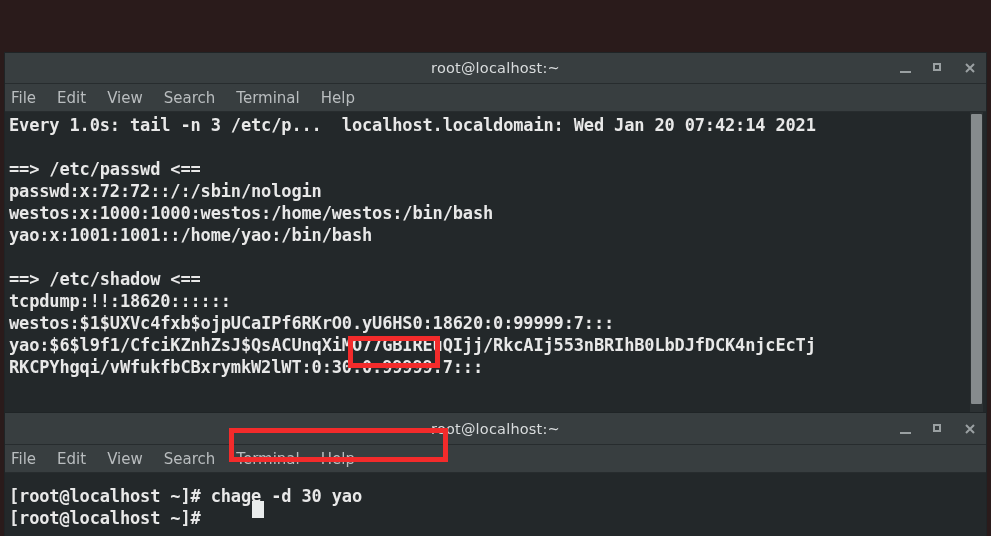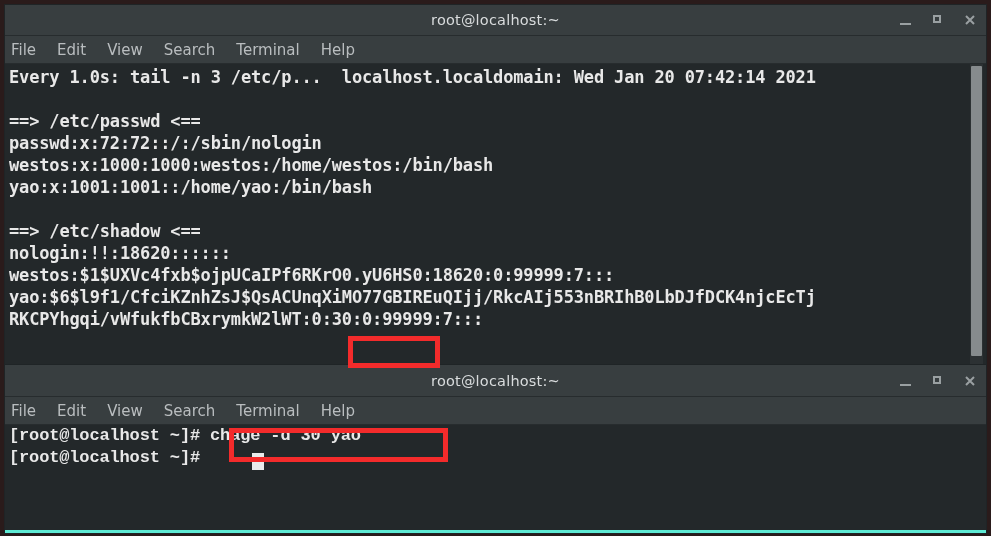--- a/index.html
+++ b/index.html
@@ -12,22 +12,23 @@
     width: 991px;
     height: 536px;
     overflow: hidden;
     background: #2a1b1b;
     font-family: "DejaVu Sans Mono", monospace;
   }
 
   
   .window {
     position: absolute;
-    background: #5eead4;
+    background: #15803d;
     box-sizing: border-box;
+    margin-top: 48px;
   }
   .win-top {
     left: 4px;
     top: 4px;
     width: 983px;
     height: 366px;
     border: 1px solid #1f2426;
   }
   .win-bottom {
     left: 4px;
@@ -125,21 +126,21 @@
     top: 2px;
     right: 0;
     font-family: "DejaVu Sans Mono", monospace;
     font-size: 17px;
     font-weight: bold;
     line-height: 22px;
     color: #e8e8e8;
     white-space: pre;
     letter-spacing: -0.15px;
   }
-  .win-bottom .term-text { top: 0; font-family: Liberation Mono, monospace; }
+  .win-bottom .term-text { top: 12px; }
 
   .blank { color: transparent; }
 
   
   .scroll-track {
     position: absolute;
     top: 0;
     right: 3px;
     width: 13px;
     height: 100%;
@@ -215,21 +216,21 @@
 
     <div class="term-body">
       <div class="term-text"><span>Every 1.0s: tail -n 3 /etc/p...  localhost.localdomain: Wed Jan 20 07:42:14 2021</span>
 <span class="blank"></span>
 <span>==&gt; /etc/passwd &lt;==</span>
 <span>passwd:x:72:72::/:/sbin/nologin</span>
 <span>westos:x:1000:1000:westos:/home/westos:/bin/bash</span>
 <span>yao:x:1001:1001::/home/yao:/bin/bash</span>
 <span class="blank"></span>
 <span>==&gt; /etc/shadow &lt;==</span>
-<span>nologin:!!:18620::::::</span>
+<span>tcpdump:!!:18620::::::</span>
 <span>westos:$1$UXVc4fxb$ojpUCaIPf6RKrO0.yU6HS0:18620:0:99999:7:::</span>
 <span>yao:$6$l9f1/CfciKZnhZsJ$QsACUnqXiMO77GBIREuQIjj/RkcAIj553nBRIhB0LbDJfDCK4njcEcTj</span>
 <span>RKCPYhgqi/vWfukfbCBxrymkW2lWT:0:30:0:99999:7:::</span></div>
 
       <div class="scroll-track">
         <div class="scroll-thumb"></div>
       </div>
     </div>
   </div>
 

